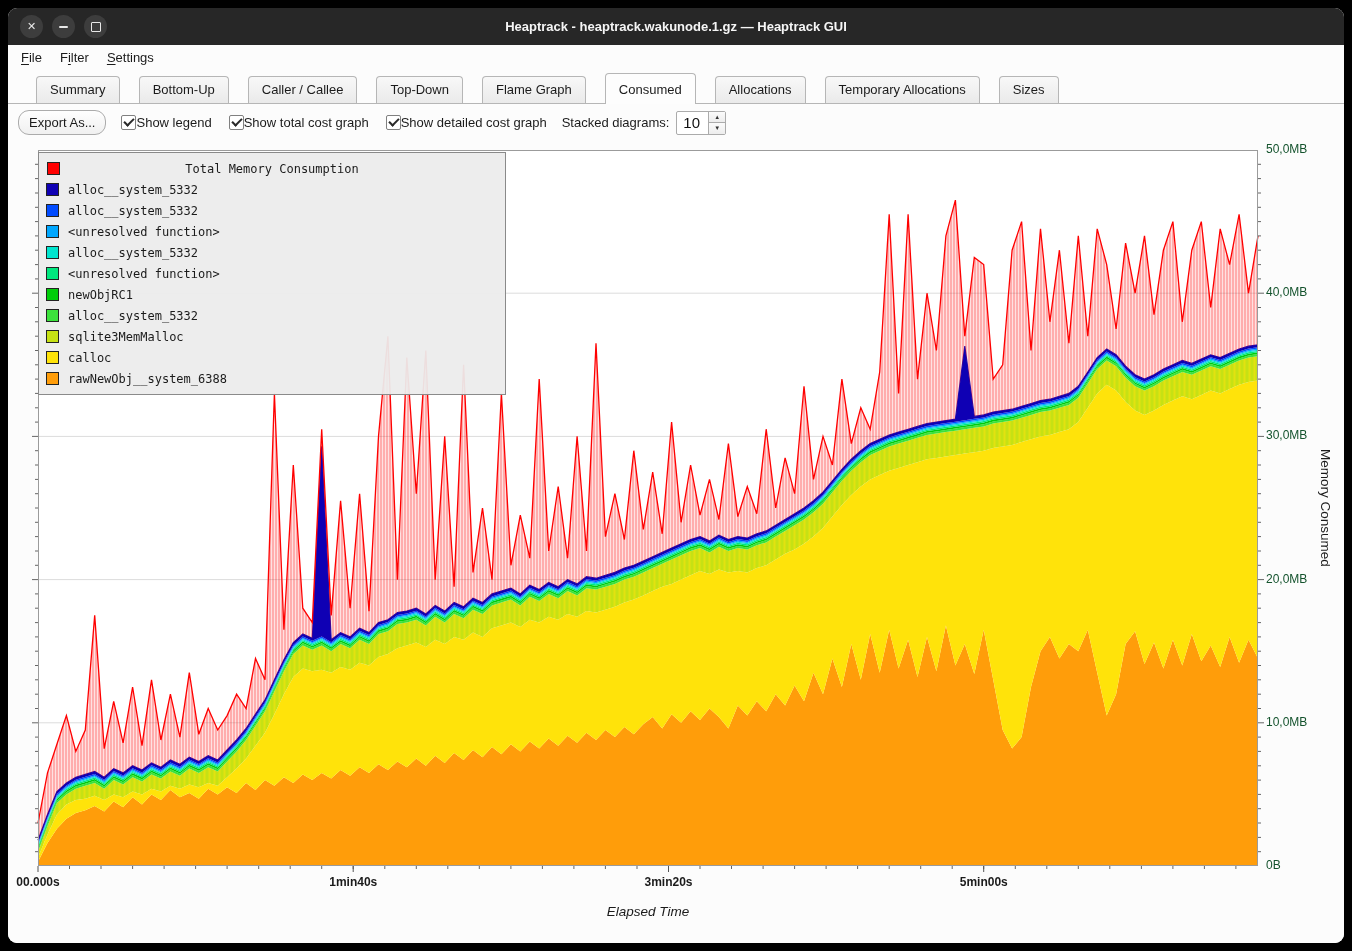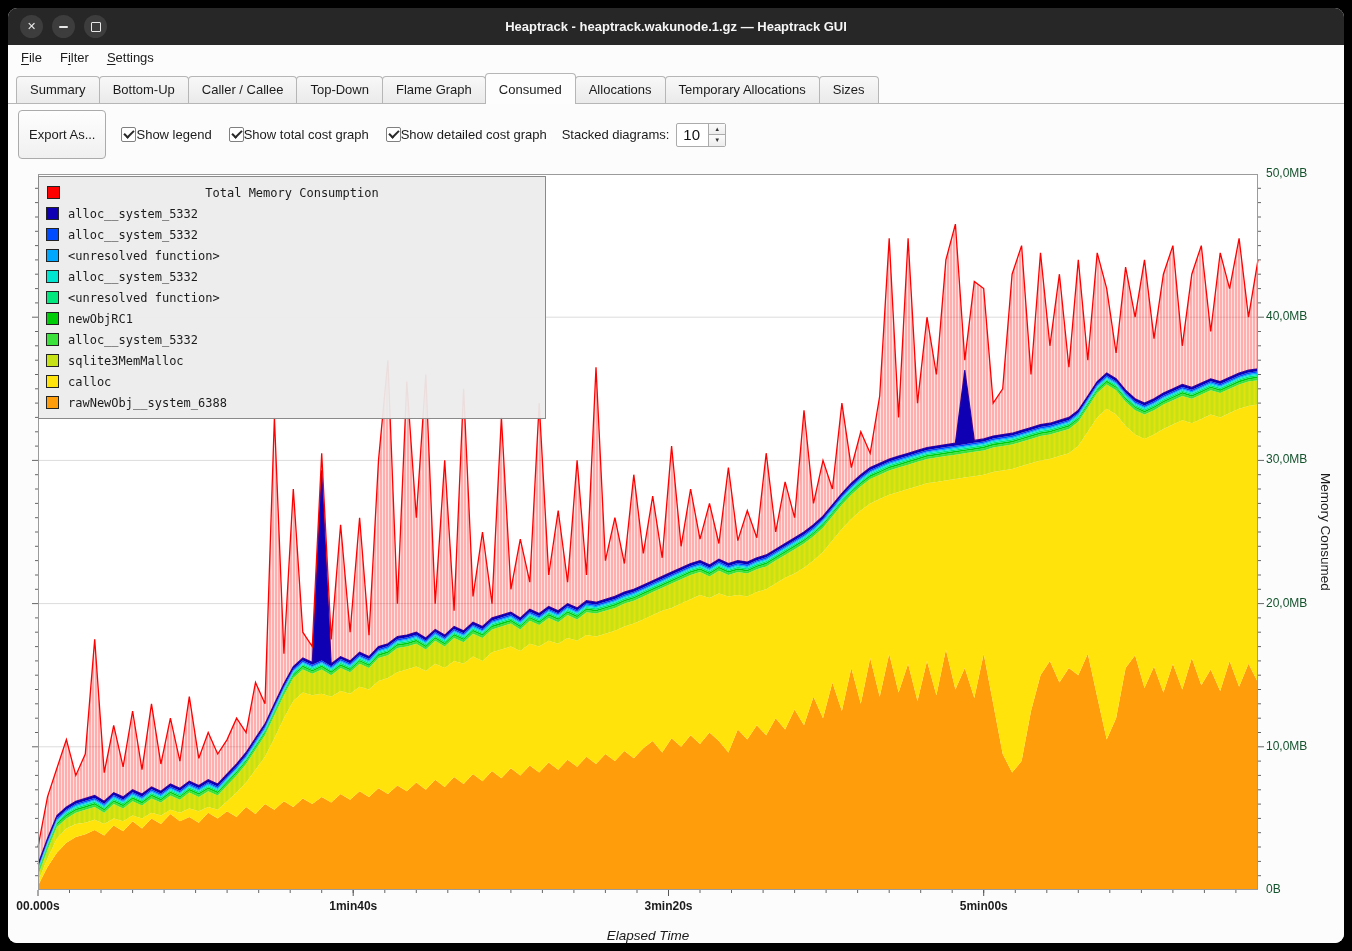--- a/index.html
+++ b/index.html
@@ -10,40 +10,40 @@
   .winbtn{width:23px;height:23px;border-radius:50%;background:#3d3d3d;color:#e8e8e8;display:flex;align-items:center;justify-content:center;font-size:11px;line-height:1;}
   .min-glyph{width:9px;height:2px;background:#e8e8e8;border-radius:1px;}
   .max-glyph{width:8px;height:8px;border:1.5px solid #e8e8e8;border-radius:1px;}
   .title-text{width:100%;text-align:center;color:#f5f5f5;font-weight:bold;font-size:13px;}
   
   .menubar{flex:0 0 25px;display:flex;align-items:center;padding:0 4px;font-size:13px;color:#1b1b1b;background:#fcfcfc;}
   .menu-item{padding:3px 9px;border-radius:3px;}
   .menu-item u{text-underline-offset:2px;}
   
   .tabbar{flex:0 0 auto;display:flex;align-items:flex-end;padding:3px 6px 0 8px;border-bottom:1px solid #b6b6b6;background:#fcfcfc;}
-  .tab{font-size:13px;color:#1b1b1b;padding:5px 13px 6px;background:linear-gradient(#f8f8f8,#eaeaea);border:1px solid #b6b6b6;border-bottom:none;border-radius:4px 4px 0 0;margin-right:-1px;position:relative;white-space:nowrap;}
+  .tab{font-size:13px;color:#1b1b1b;padding:5px 13px 6px;background:linear-gradient(#f8f8f8,#eaeaea);border:1px solid #b6b6b6;border-bottom:none;border-radius:4px 4px 0 0;margin-right:-1px;position:relative;white-space:nowrap;margin-left:20px;}
   .tab.active{background:#fdfdfd;padding-top:8px;z-index:2;}
   .tab.active::after{content:"";position:absolute;left:0;right:0;bottom:-1px;height:1px;background:#fdfdfd;}
   
   .toolbar{flex:0 0 auto;display:flex;align-items:center;gap:15px;padding:6px 10px 5px;font-size:13px;color:#1b1b1b;background:#fcfcfc;}
-  .btn{border:1px solid #ababab;border-radius:4px;background:linear-gradient(#fefefe,#f0f0f0);padding:16px 10px;font-size:13px;color:#1b1b1b;white-space:nowrap;}
+  .btn{border:1px solid #ababab;border-radius:11px;background:linear-gradient(#fefefe,#f0f0f0);padding:4px 10px;font-size:13px;color:#1b1b1b;white-space:nowrap;}
   .cb-group{display:flex;align-items:center;gap:17px;}
   .cb-wrap{display:flex;align-items:center;gap:0;white-space:nowrap;}
   .checkbox{width:15px;height:15px;background:#fff;border:1px solid #808080;border-radius:2px;position:relative;box-sizing:border-box;}
   .checkbox.checked::after{content:"";position:absolute;left:2px;top:2px;width:8px;height:4px;border-left:2px solid #2a2a2a;border-bottom:2px solid #2a2a2a;transform:rotate(-45deg);}
   .spin-row{display:flex;align-items:center;gap:7px;}
   .spin{display:flex;border:1px solid #ababab;border-radius:2px;background:#fff;height:24px;box-sizing:border-box;}
   .spin-val{width:25px;display:flex;align-items:center;padding-left:6px;font-size:15px;color:#111;}
   .spin-btns{display:flex;flex-direction:column;border-left:1px solid #ababab;width:16px;}
   .spin-btn{flex:1;display:flex;align-items:center;justify-content:center;font-size:6px;color:#333;background:linear-gradient(#fbfbfb,#ededed);}
   .spin-btn + .spin-btn{border-top:1px solid #ababab;}
   
   .chart-wrap{position:relative;flex:1;background:#fcfcfc;}
   .plot-svg{position:absolute;left:30px;top:10px;background:#ffffff;overflow:visible;}
-  .legend{position:absolute;left:30px;top:12px;width:508px;background:rgba(236,236,236,0.94);border:1px solid #8a8a8a;padding:5px 7px;font-family:"DejaVu Sans Mono",monospace;font-size:12px;color:#1b1b1b;z-index:5;box-sizing:border-box;}
+  .legend{position:absolute;left:30px;top:12px;width:468px;background:rgba(236,236,236,0.94);border:1px solid #8a8a8a;padding:5px 7px;font-family:"DejaVu Sans Mono",monospace;font-size:12px;color:#1b1b1b;z-index:5;box-sizing:border-box;}
   .legend-row{display:flex;align-items:center;gap:9px;height:21px;}
   .legend-title-row{position:relative;justify-content:center;}
   .legend-title-row .swatch{position:absolute;left:1px;}
   .swatch{width:13px;height:13px;border:1px solid #222;flex:0 0 auto;box-sizing:border-box;}
   .ytick{position:absolute;font-size:12px;color:#14532d;white-space:nowrap;}
   .xtick{position:absolute;font-size:12px;color:#1b1b1b;transform:translateX(-50%);white-space:nowrap;font-weight:bold;}
   .axis-title-x{position:absolute;font-size:13.5px;color:#1b1b1b;transform:translateX(-50%);}
   .axis-title-y{position:absolute;writing-mode:vertical-rl;font-size:13.5px;color:#1b1b1b;display:flex;justify-content:center;}
 </style>
 </head>

